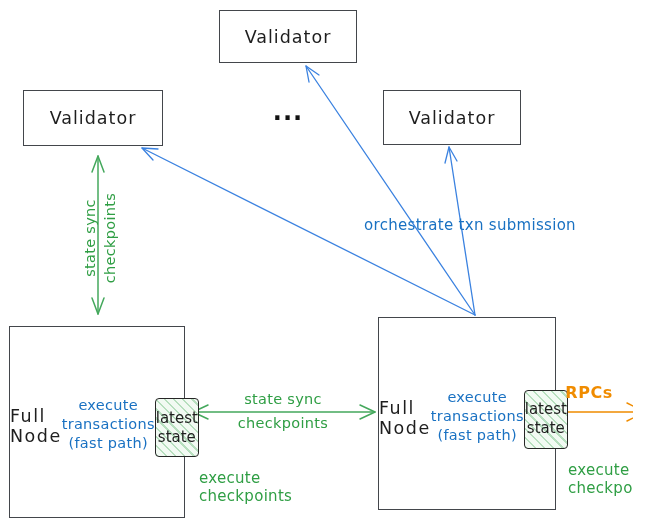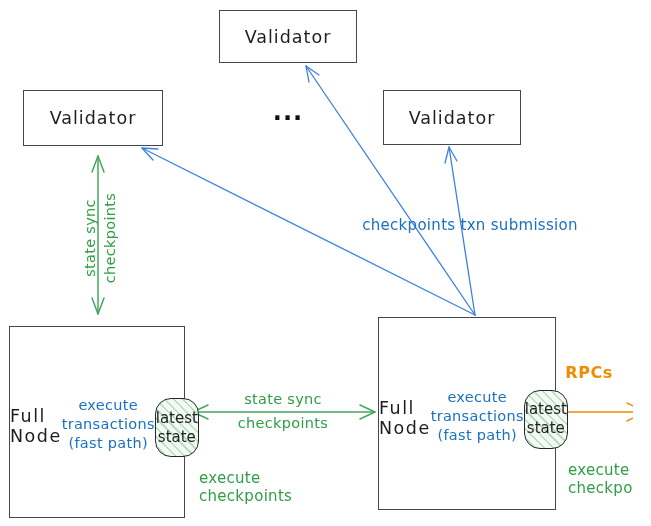--- a/index.html
+++ b/index.html
@@ -75,21 +75,21 @@
     font-size: 14.5px;
     line-height: 19px;
     text-align: center;
     letter-spacing: 0.3px;
   }
   .state-box {
     margin-top: 11px;
     width: 80px;
     height: 59px;
     border: 1.7px solid #262626;
-    border-radius: 16px;
+    border-radius: 4px;
     display: flex;
     flex-direction: column;
     justify-content: center;
     text-align: center;
     font-size: 15px;
     line-height: 19px;
     color: var(--ink);
     background-color: var(--hatch_fill);
     background-image: repeating-linear-gradient(
       45deg,
@@ -123,21 +123,21 @@
     display: flex;
     flex-direction: column;
     justify-content: center;
     color: var(--green);
     font-size: 14.5px;
     line-height: 20px;
   }
   .lbl-ss-h1 { left: 233px; top: 391px; width: 100px; color: var(--green); font-size: 14.5px; }
   .lbl-ss-h2 { left: 233px; top: 415px; width: 100px; color: var(--green); font-size: 14.5px; }
   .lbl-rpcs {
-    left: 558px; top: 363px; width: 62px;
+    left: 558px; top: 383px; width: 62px;
     color: var(--orange);
     font-size: 16px;
     font-weight: bold;
     letter-spacing: 0.5px;
   }
 </style>
 </head>
 <body>
 
 <div class="canvas">
@@ -208,21 +208,21 @@
       <div>execute transactions</div>
       <div>(fast path)</div>
     </div>
     <div class="state-box">
       <div>latest</div>
       <div>state</div>
     </div>
     <div class="fn-footer">execute checkpoints</div>
   </div>
 
-  <div class="edge-label lbl-orchestrate">checkpoints txn submission</div>
+  <div class="edge-label lbl-orchestrate">orchestrate txn submission</div>
 
   <div class="edge-label lbl-statesync-v">
     <div>state sync</div>
     <div>checkpoints</div>
   </div>
 
   <div class="edge-label lbl-ss-h1">state sync</div>
   <div class="edge-label lbl-ss-h2">checkpoints</div>
 
   <div class="edge-label lbl-rpcs">RPCs</div>

